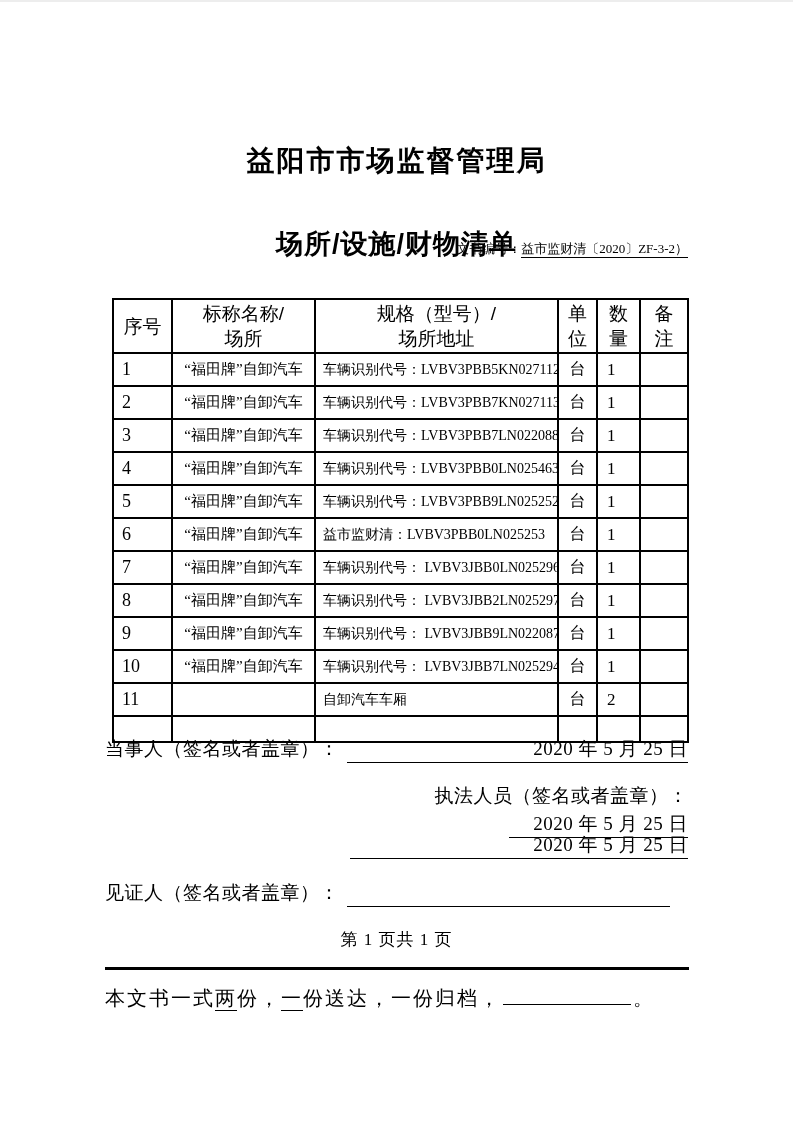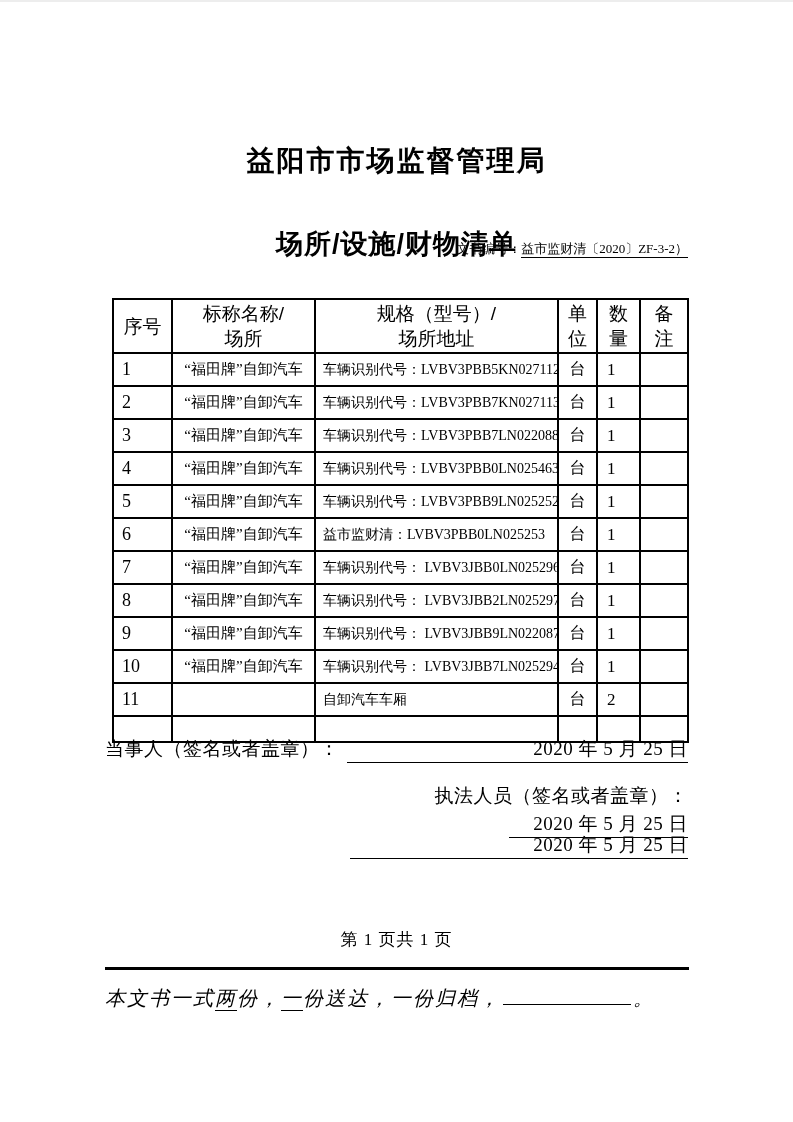--- a/index.html
+++ b/index.html
@@ -60,21 +60,21 @@
   .row-date2   { top:831px; left:350px; }
   .row-witness { top:879px; right:123px; }
 
   .page-info {
     position:absolute; top:928px; left:0; width:100%;
     text-align:center; font-size:17px; letter-spacing:1px;
   }
   .sep { position:absolute; left:105px; top:967px; width:584px; height:3px; background:#000; }
   .dist {
     position:absolute; left:105px; top:984px;
-    font-size:20px; font-style:italic; letter-spacing:2px; white-space:nowrap;
+    font-size:20px; letter-spacing:2px; white-space:nowrap;
   }
   .dist .u { border-bottom:1.5px solid #000; padding-bottom:1px; }
   .dist .blank {
     display:inline-block; width:128px; height:1em;
     border-bottom:1.5px solid #000; margin:0 2px; vertical-align:baseline;
   }
 </style>
 </head>
 <body>
 
@@ -239,20 +239,24 @@
       <span class="sig-date">2020 年 5 月 25 日</span>
     </span>
   </div>
 
   <div class="sig-row row-date2">
     <span class="sig-line" style="margin-left:0">
       <span class="sig-date">2020 年 5 月 25 日</span>
     </span>
   </div>
 
+  <div class="sig-row row-witness">
+    <span class="sig-label">见证人（签名或者盖章）：</span>
+    <span class="sig-line"></span>
+  </div>
 
   <div class="page-info">第 1 页共 1 页</div>
 
   <div class="sep"></div>
 
   <div class="dist">
     <span>本文书一式</span><span class="u">两</span><span>份，</span><span class="u">一</span><span>份送达，一份归档，</span><span class="blank"></span><span>。</span>
   </div>
 </div>
 

